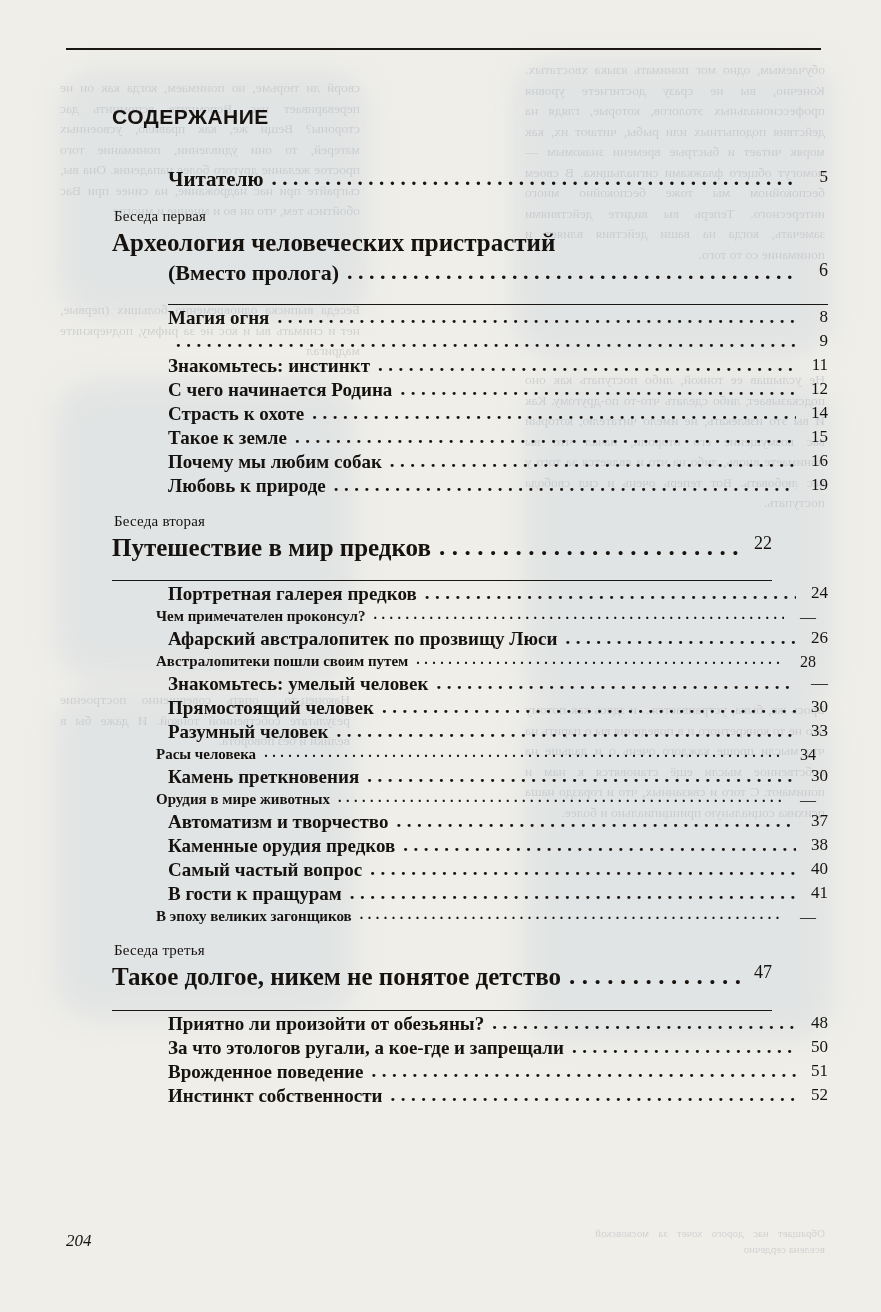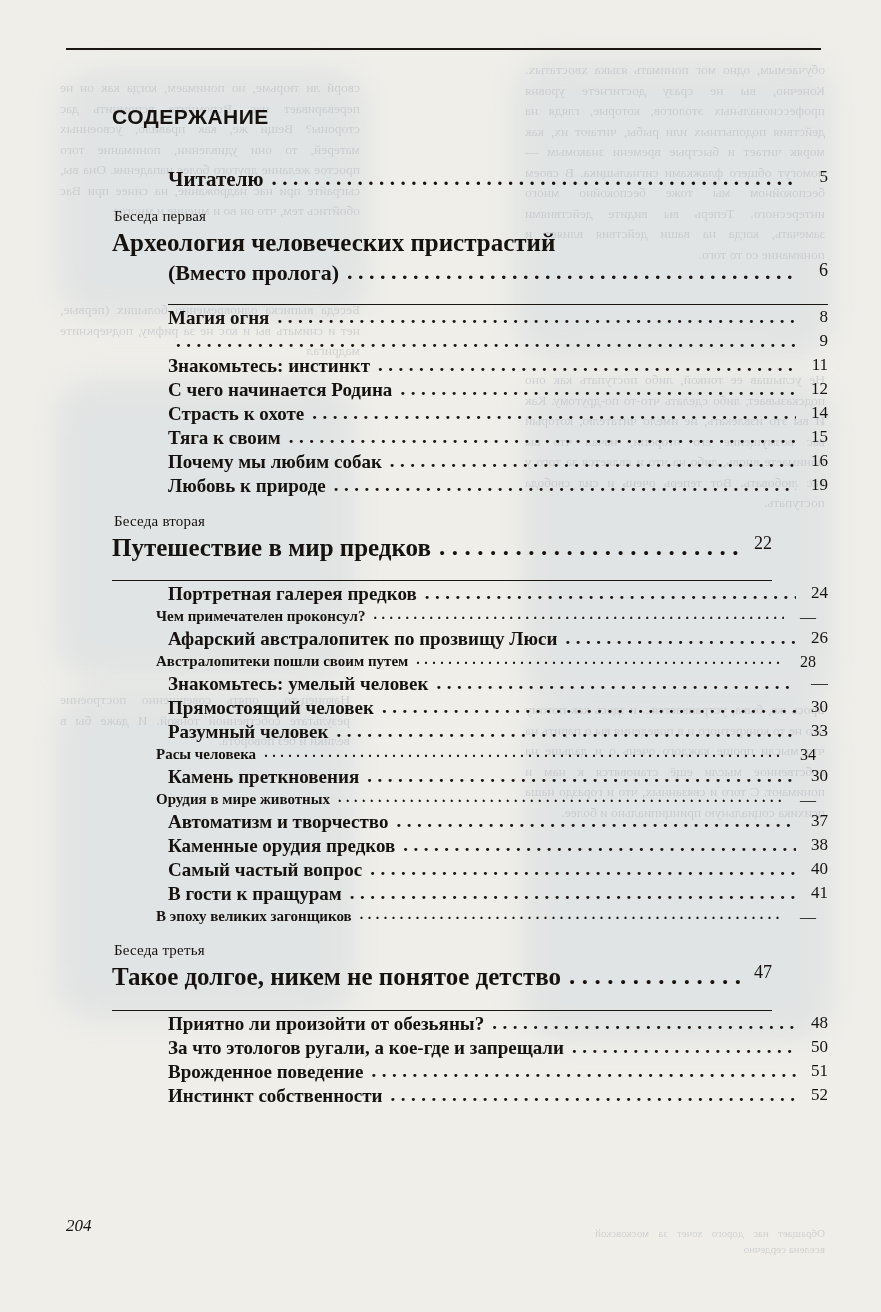--- a/index.html
+++ b/index.html
@@ -156,21 +156,21 @@
   .subsect .dots { letter-spacing: 4.5px; font-size: 14px;}
 
   .underline-entry {
     border-bottom: 1.5px solid #1a1713;
     padding-bottom: 18px;
   }
 
   .folio {
     position: absolute;
     left: 66px;
-    bottom: 76px;
+    bottom: 61px;
     font-family: "Liberation Serif", serif;
     font-style: italic;
     font-size: 17px;
   }
 </style>
 </head>
 <body>
 
 <div class="page">
 
@@ -228,21 +228,21 @@
           <span class="label">С чего начинается Родина</span>
           <span class="dots">........................................................................................................................</span>
           <span class="pg">12</span>
         </div>
         <div class="row lvl-sect sect">
           <span class="label">Страсть к охоте</span>
           <span class="dots">........................................................................................................................</span>
           <span class="pg">14</span>
         </div>
         <div class="row lvl-sect sect">
-          <span class="label">Тяга к своим</span>
+          <span class="label">Такое к земле</span>
           <span class="dots">........................................................................................................................</span>
           <span class="pg">15</span>
         </div>
         <div class="row lvl-sect sect">
           <span class="label">Почему мы любим собак</span>
           <span class="dots">........................................................................................................................</span>
           <span class="pg">16</span>
         </div>
         <div class="row lvl-sect sect">
           <span class="label">Любовь к природе</span>

